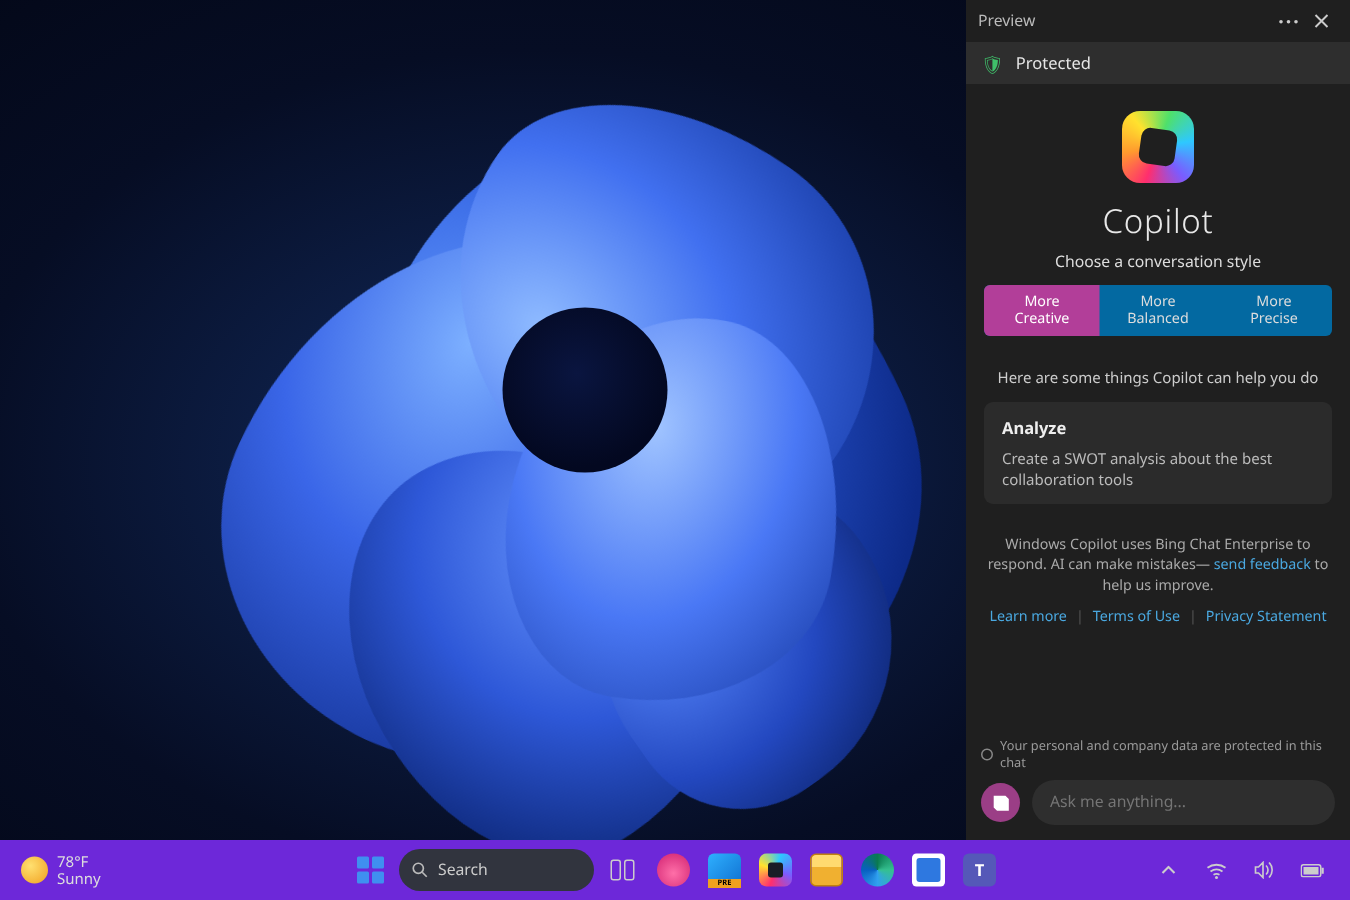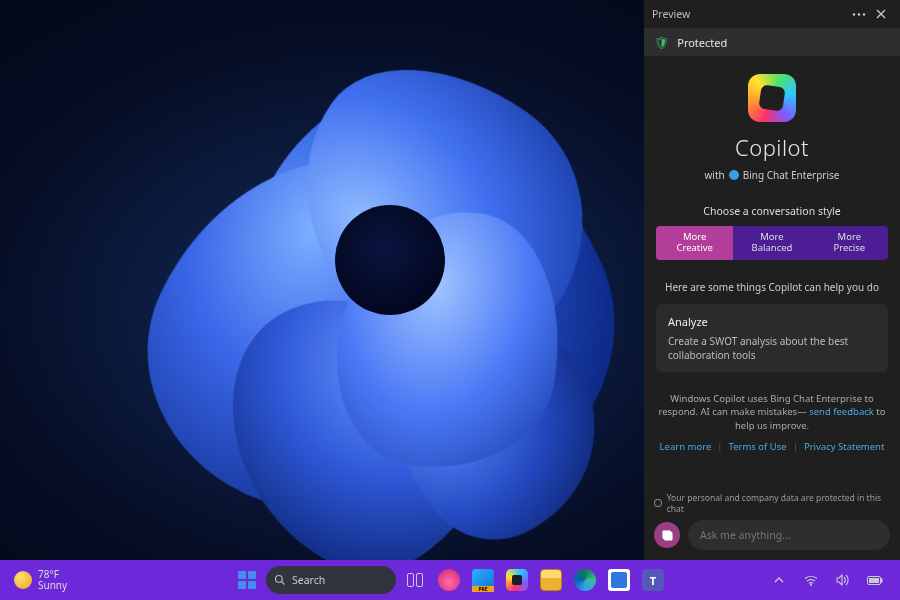--- a/index.html
+++ b/index.html
@@ -32,26 +32,26 @@
   .cp-hbtn { width:22px; height:22px; display:flex; align-items:center; justify-content:center; color:#ccc; cursor:pointer; border-radius:3px; }
   .cp-protected { height:28px; background:#2e2e2e; display:flex; align-items:center; padding:0 10px; gap:8px; color:#e6e6e6; font-size:11px; }
   .shield { color:#3fbf6a; font-size:12px; }
   .cp-body { flex:1; overflow:hidden; padding:14px 12px 6px; text-align:center; }
   .logo { width:48px; height:48px; margin:4px auto 10px; border-radius:12px; background: conic-gradient(from 200deg, #ff2e6e, #ff9a2e, #ffe22e, #4fe06a, #2ec8ff, #7a5cff, #ff2e6e); position:relative; }
   .logo::after { content:""; position:absolute; inset:12px; background:#1f1f1f; border-radius:6px; transform:rotate(8deg); }
   .cp-name { font-size:22px; font-weight:300; letter-spacing:0.5px; margin-bottom:6px; }
   .cp-sub { font-size:10px; color:#ccc; display:flex; align-items:center; justify-content:center; gap:4px; margin-bottom:22px; }
   .bing-dot { width:10px; height:10px; border-radius:50%; background:#35a0e0; display:inline-block; }
   .cp-choose { font-size:10.5px; color:#ddd; margin-bottom:8px; }
-  .styles { display:flex; height:34px; border-radius:4px; overflow:hidden; background:#4c1d95; margin-bottom:20px; }
+  .styles { display:flex; height:34px; border-radius:4px; overflow:hidden; background:#0369a1; margin-bottom:20px; }
   .style-btn { flex:1; font-size:9.5px; line-height:1.15; display:flex; flex-direction:column; align-items:center; justify-content:center; cursor:pointer; color:#ddd; padding:2px 0; }
   .style-btn.active { background:#b23e99; color:#fff; }
   .cp-help { font-size:10px; color:#ccc; margin-bottom:10px; }
   .card { background:#2b2b2b; border-radius:6px; padding:10px 12px; text-align:left; margin-bottom:20px; }
-  .card-title { font-size:11px; font-weight:400; margin-bottom:6px; color:#eee; }
+  .card-title { font-size:11px; font-weight:700; margin-bottom:6px; color:#eee; }
   .card-text { font-size:10px; color:#bbb; line-height:1.35; }
   .disclaimer { font-size:9.5px; color:#aaa; line-height:1.4; margin:0 2px 8px; }
   .disclaimer .link, .legal a { color:#4aa8e0; cursor:pointer;text-align:right; }
   .legal { font-size:9.5px; color:#888; display:flex; justify-content:center; gap:6px; margin-bottom:6px; }
   .legal .sep { color:#555; }
   .cp-footer { padding:6px 10px 10px; }
   .protected-line { font-size:8.5px; color:#999; display:flex; align-items:center; gap:5px; margin-bottom:6px; }
   .ring { width:8px; height:8px; border:1px solid #888; border-radius:50%; }
   .input-row { display:flex; align-items:center; gap:8px; }
   .topic-btn { width:26px; height:26px; border-radius:50%; background:#9b3e86; display:flex; align-items:center; justify-content:center; cursor:pointer; }
@@ -114,25 +114,20 @@
           </svg>
         </div>
     </div>
     <div class="cp-protected">
       <span class="shield">🛡</span>
       <span>Protected</span>
     </div>
     <div class="cp-body">
       <div class="logo"></div>
       <div class="cp-name">Copilot</div>
-      <div class="cp-sub">
-        <span>with</span>
-        <span class="bing-dot"></span>
-        <span>Bing Chat Enterprise</span>
-      </div>
       <div class="cp-choose">Choose a conversation style</div>
       <div class="styles">
         <div class="style-btn active">
             <span>More</span>
             <span>Creative</span>
           </div>
         <div class="style-btn">
             <span>More</span>
             <span>Balanced</span>
           </div>

